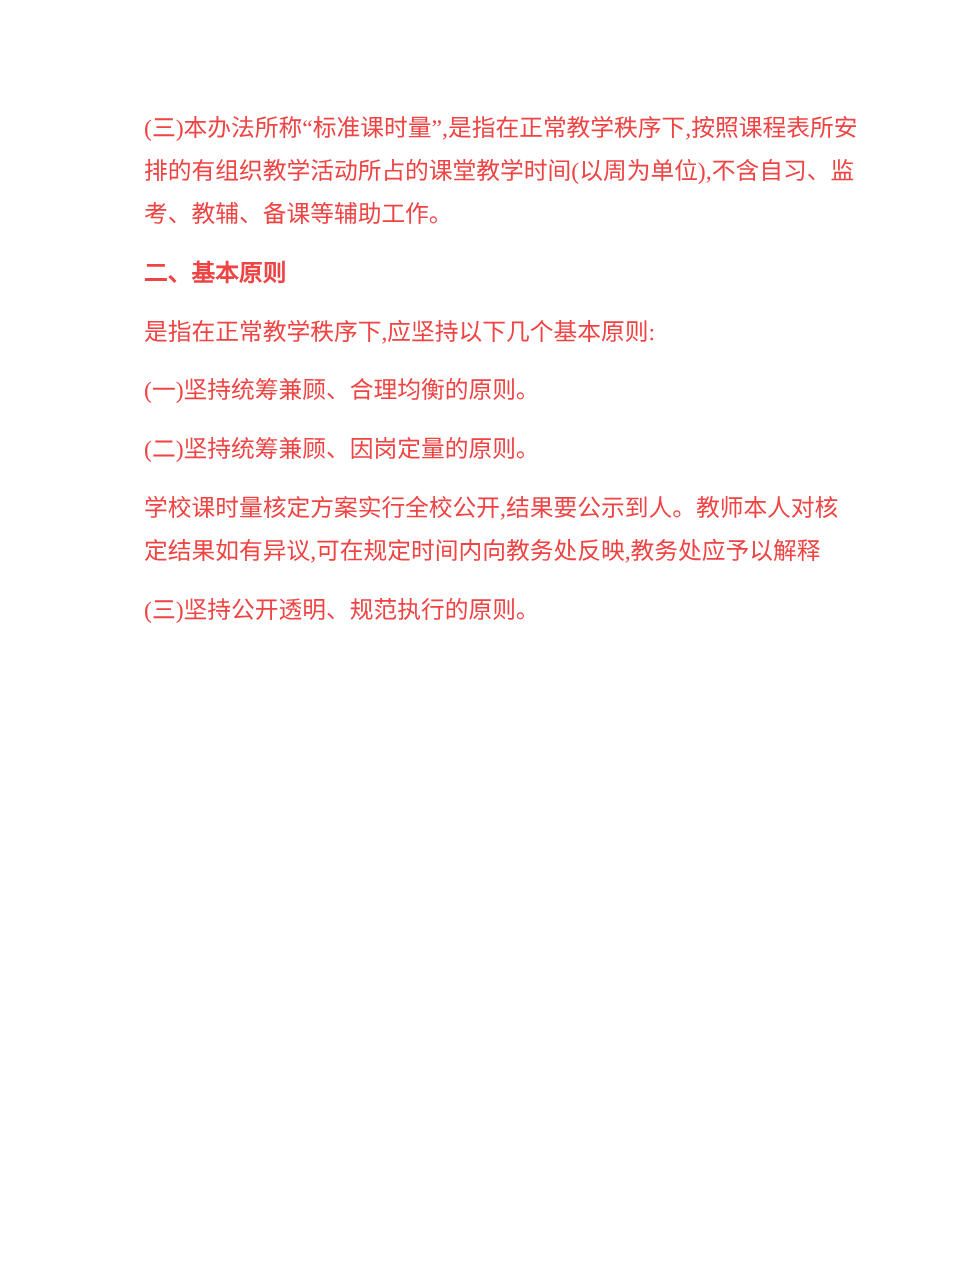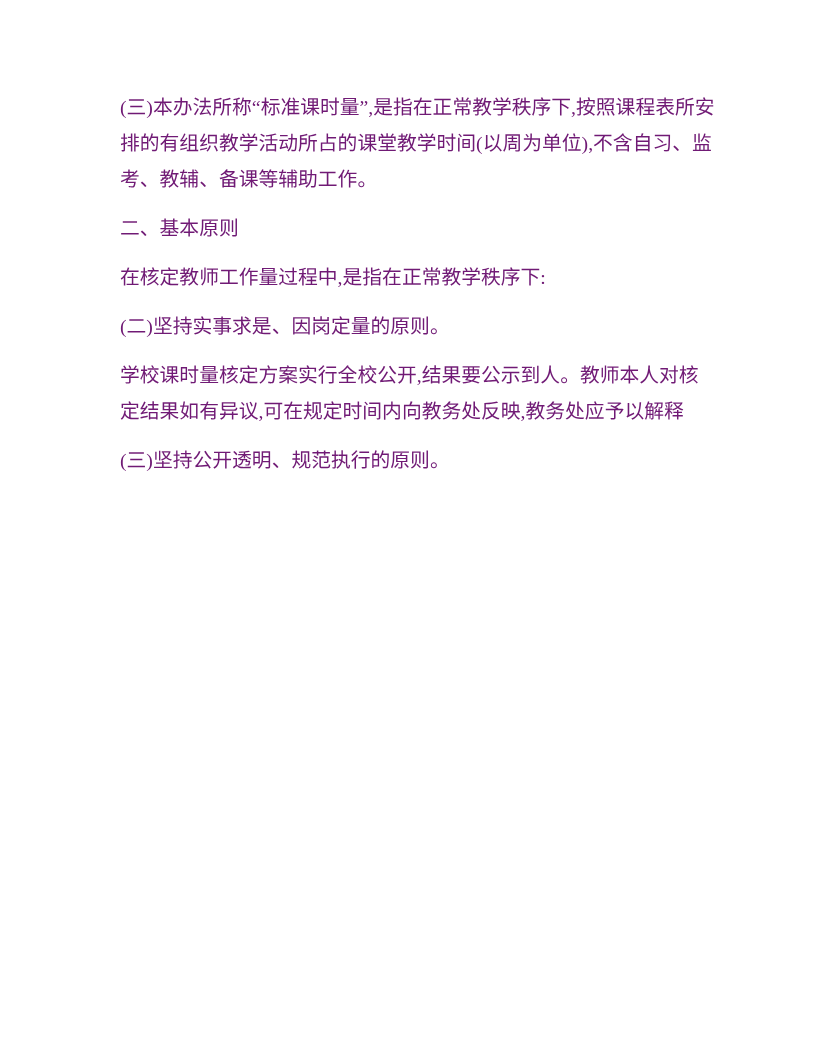--- a/index.html
+++ b/index.html
@@ -12,39 +12,40 @@
     height: 1056px;
     overflow: hidden;
   }
   .page {
     box-sizing: border-box;
     width: 816px;
     height: 1056px;
     background: #ffffff;
     padding: 89px 100px 40px 120px;
     font-family: "Liberation Serif", "DejaVu Serif", serif;
-    color: #701a75;
+    color: #ef4444;
   }
   .page p,
   .page h2 {
     margin: 0 0 13px 0;
     font-size: 19.8px;
     line-height: 36px;
     font-weight: normal;
     text-align: left;
     line-break: strict;
     overflow-wrap: break-word;
   }
   .page h2 {
-    font-weight: normal;
+    font-weight: bold;
   }
 </style>
 </head>
 <body>
 
 <div class="page">
   <p>(三)本办法所称“标准课时量”,是指在正常教学秩序下,按照课程表所安排的有组织教学活动所占的课堂教学时间(以周为单位),不含自习、监考、教辅、备课等辅助工作。</p>
   <h2>二、基本原则</h2>
-  <p>在核定教师工作量过程中,是指在正常教学秩序下:</p>
-  <p>(二)坚持实事求是、因岗定量的原则。</p>
+  <p>是指在正常教学秩序下,应坚持以下几个基本原则:</p>
+  <p>(一)坚持统筹兼顾、合理均衡的原则。</p>
+  <p>(二)坚持统筹兼顾、因岗定量的原则。</p>
   <p>学校课时量核定方案实行全校公开,结果要公示到人。教师本人对核定结果如有异议,可在规定时间内向教务处反映,教务处应予以解释</p>
   <p>(三)坚持公开透明、规范执行的原则。</p>
 </div>
 
 </body></html>

